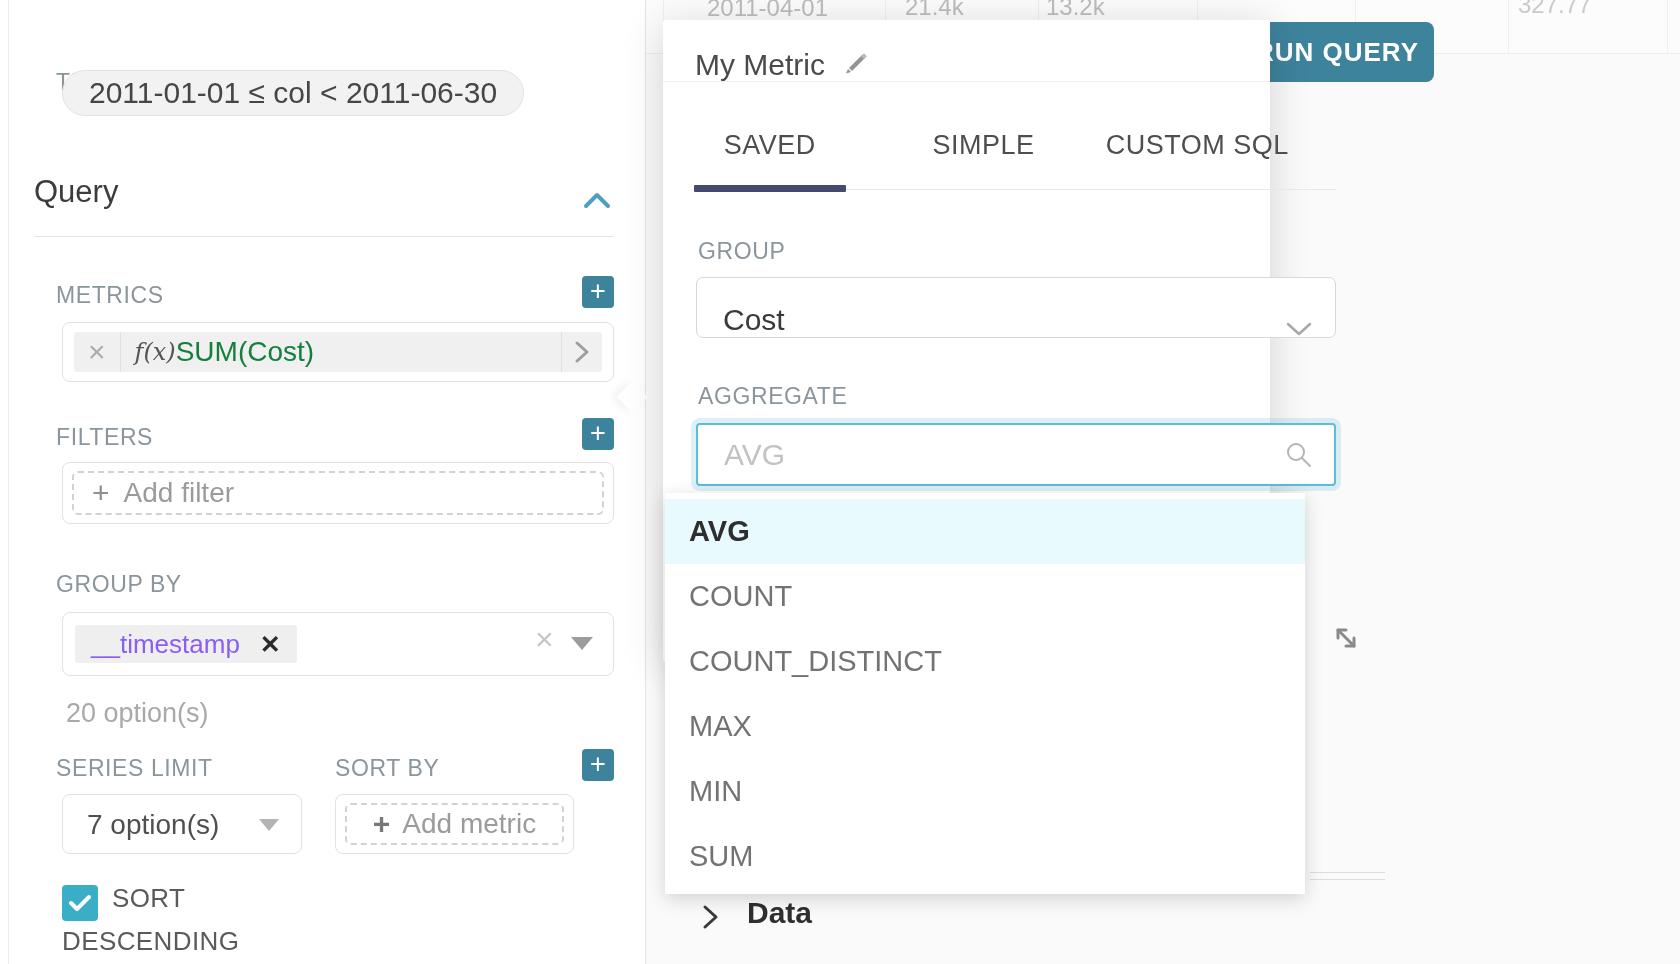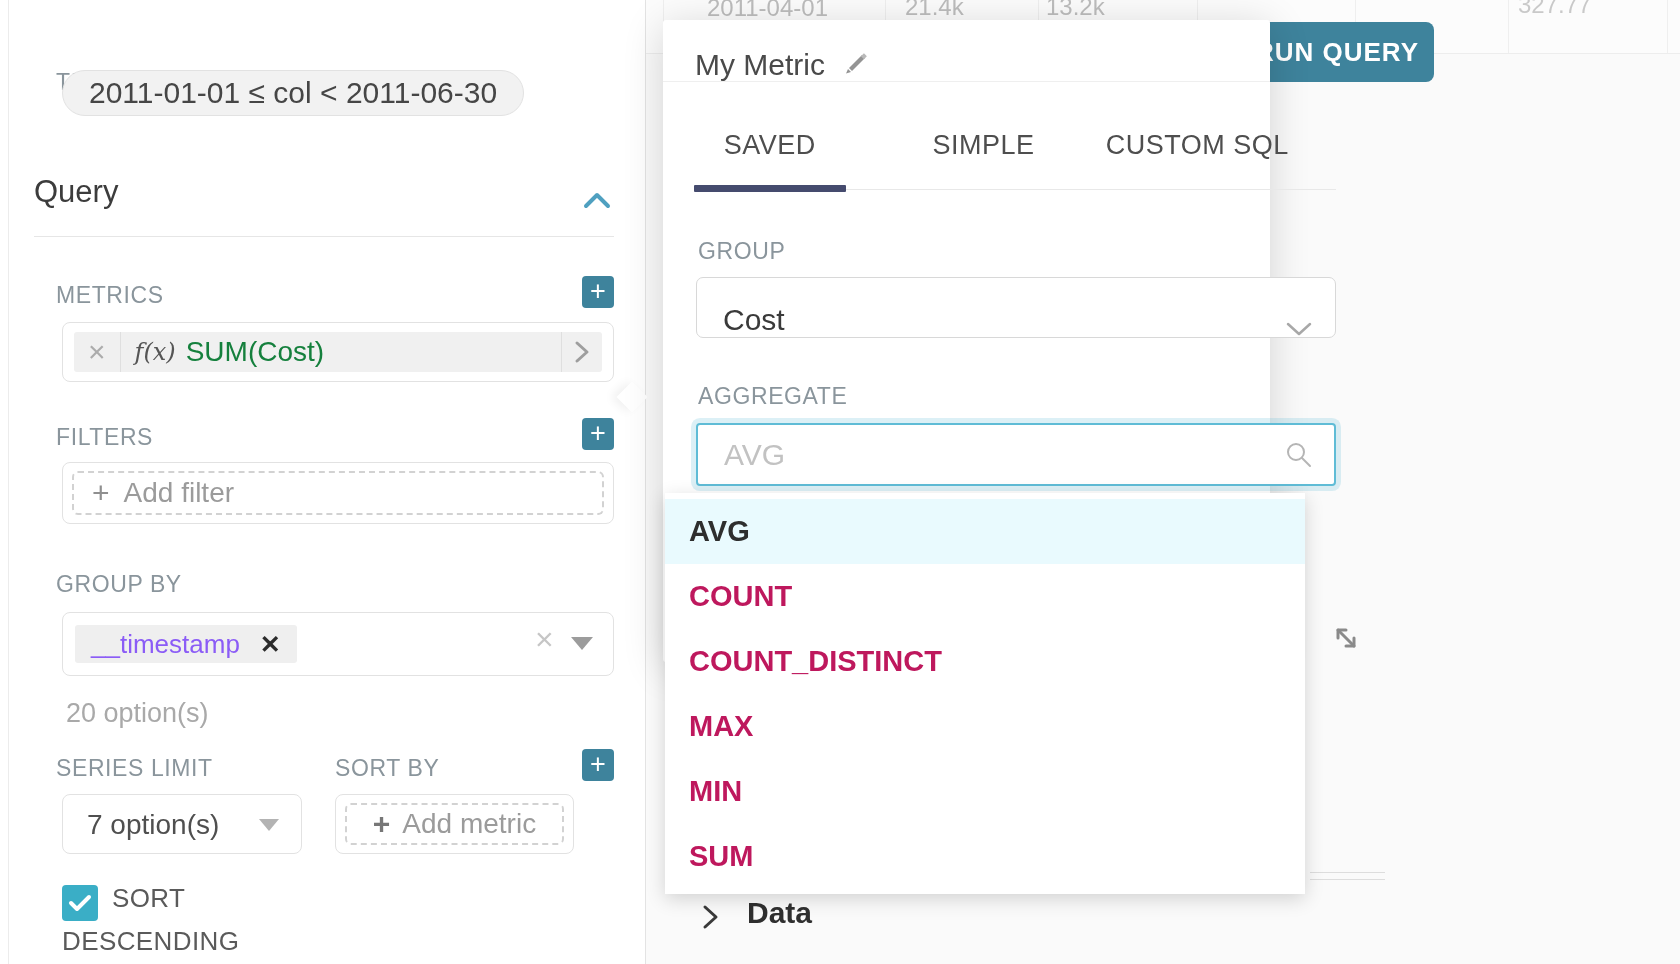--- a/index.html
+++ b/index.html
@@ -25,21 +25,21 @@
     width:32px;height:32px;border-radius:4px;background:#3E839C;color:#fff;
     font-size:27px;line-height:30px;text-align:center;font-weight:400;cursor:pointer;
   }
   .ctl-box{background:#fff;border:1px solid #E2E2E2;border-radius:8px;}
   .metric-pill{
     position:absolute;left:11px;top:9px;right:11px;height:40px;background:#F0F0F0;
     border-radius:3px;display:flex;align-items:center;
   }
   .metric-remove{font-size:30px;color:#ACACAC;padding:0 14px;}
   .v-div{width:1px;height:40px;background:#DFDFDF;}
-  .fx{font-family:"DejaVu Serif", serif;font-style:italic;font-size:24px;color:#555;margin:0 10px 0 14px;}
+  .fx{font-family:"DejaVu Serif", serif;font-style:italic;font-size:24px;color:#555;margin:0 0 0 14px;}
   .metric-name{font-size:28px;color:#15803d;}
   .dashed-inner{
     position:absolute;left:9px;top:8px;right:9px;bottom:8px;
     border:2px dashed #D2D2D2;border-radius:6px;
     display:flex;align-items:center;color:#9B9B9B;font-size:28px;
   }
   .dash-plus{font-size:30px;color:#8F8F8F;margin:0 14px 0 18px;font-weight:400;}
   .tag{
     position:absolute;left:12px;top:12px;height:38px;background:#EFEFEF;border-radius:3px;
     display:flex;align-items:center;padding:0 16px;
@@ -97,21 +97,21 @@
     box-shadow:0 0 0 5px rgba(95,188,214,.22);
     display:flex;align-items:center;
   }
   #agg-input .placeholder{font-size:30px;color:#C2C2C2;margin-left:26px;flex:1;}
 
   
   #agg-dropdown{
     left:665px;top:493px;width:640px;height:401px;background:#fff;
     box-shadow:0 5px 18px rgba(0,0,0,.16);z-index:20;padding-top:6px;box-sizing:border-box;
   }
-  .dd-option{height:65px;display:flex;align-items:center;padding-left:24px;font-size:29px;color:#be185d;cursor:pointer;font-weight:bold;}
+  .dd-option{height:65px;display:flex;align-items:center;padding-left:24px;font-size:29px;color:#737373;cursor:pointer;}
   .dd-option.hl{background:#E9FAFE;font-weight:700;color:#2E2E2E;}
 
   svg{display:block;}
 </style>
 </head>
 <body>
 
 <div class="abs" id="right-area"></div>
 <div class="abs main-divider"></div>
 

